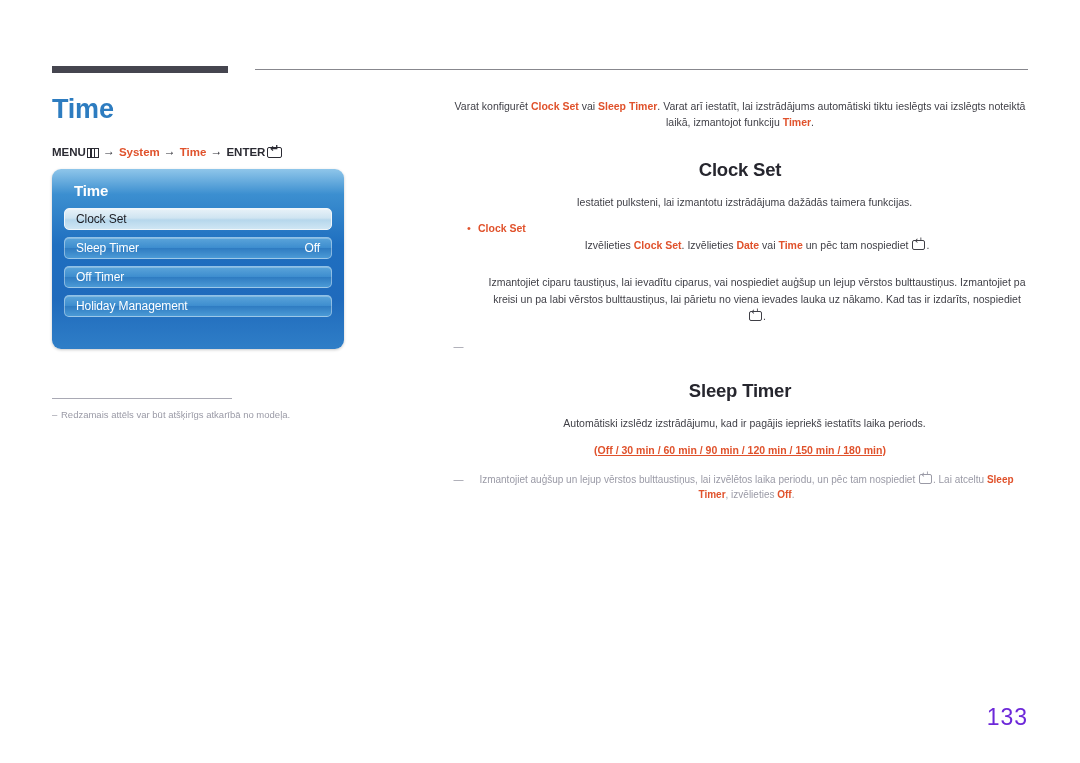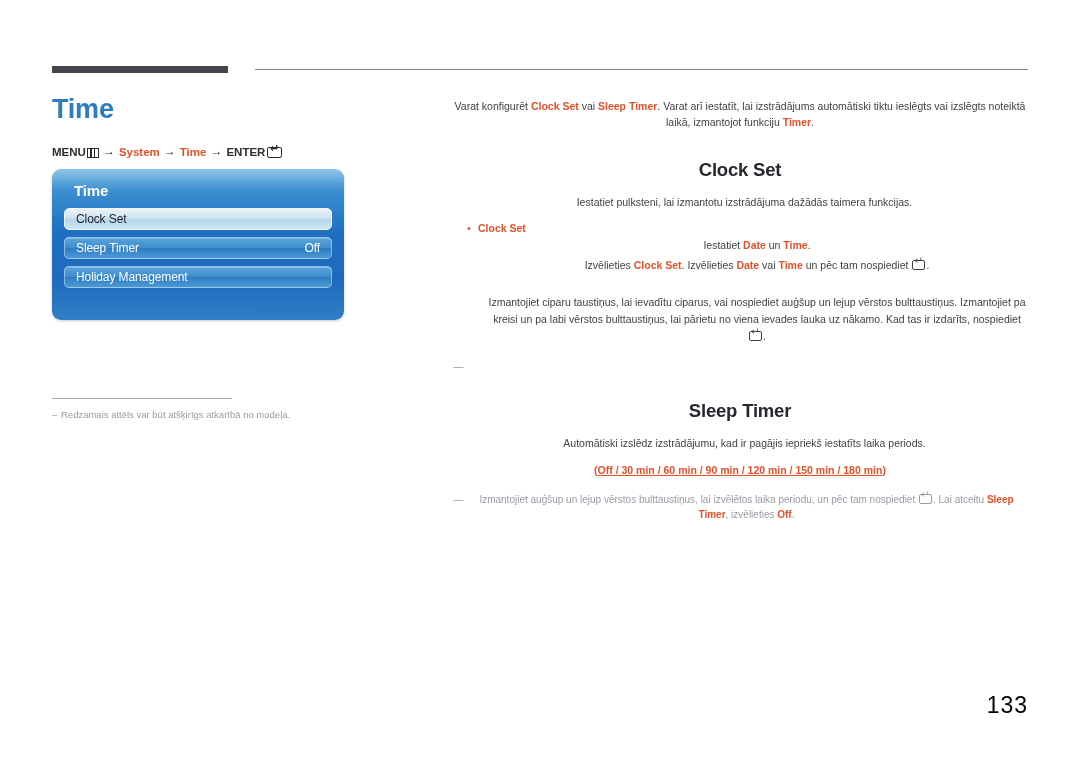--- a/index.html
+++ b/index.html
@@ -273,23 +273,23 @@
     color: #3f3f46;
     font-family: "DejaVu Sans", sans-serif;
   }
   .icon-enter-sm.grey { border-color: #9a9aa6; }
   .icon-enter-sm.grey::before { color: #9a9aa6; }
 
   
   .page-num {
     position: absolute;
     right: 52px;
-    bottom: 44px;
+    bottom: 32px;
     font-size: 23px;
-    color: #000000;
+    color: #6d28d9;
     letter-spacing: 1px;
   }
 </style>
 </head>
 <body>
 
 <div class="rule-dark"></div>
 <div class="rule-thin"></div>
 
 <div class="left-col">
@@ -313,20 +313,24 @@
 
     <div class="osd-item selected">
       <span>Clock Set</span>
       <span class="osd-value"></span>
     </div>
     <div class="osd-item">
       <span>Sleep Timer</span>
       <span class="osd-value">Off</span>
     </div>
     <div class="osd-item">
+      <span>Off Timer</span>
+      <span class="osd-value"></span>
+    </div>
+    <div class="osd-item">
       <span>Holiday Management</span>
       <span class="osd-value"></span>
     </div>
   </div>
 </div>
 
 <div class="left-note-wrap">
   <div class="note-rule"></div>
   <div class="note-line">
     <span class="note-dash">–</span>
@@ -341,21 +345,20 @@
   <h2 class="sec-h">Clock Set</h2>
 
   <p class="body-text">Iestatiet pulksteni, lai izmantotu izstrādājuma dažādās taimera funkcijas.</p>
 
   <div class="bullet-block">
     <div class="bullet-row">
       <span class="bullet-dot">•</span>
       <span class="bullet-head">Clock Set</span>
     </div>
     <div class="sub-text">
-      <p><span>Iestatiet </span><b class="o">Date</b><span> un </span><b class="o">Time</b><span>.</span></p>
 
       <p><span>Izvēlieties </span><b class="o">Clock Set</b><span>. Izvēlieties </span><b class="o">Date</b><span> vai </span><b class="o">Time</b><span> un pēc tam nospiediet </span><span class="icon-enter-sm"></span><span>.</span></p>
 
       <p class="gap"><span>Izmantojiet ciparu taustiņus, lai ievadītu ciparus, vai nospiediet auģšup un lejup vērstos bulttaustiņus. Izmantojiet pa kreisi un pa labi vērstos bulttaustiņus, lai pārietu no viena ievades lauka uz nākamo. Kad tas ir izdarīts, nospiediet </span><span class="icon-enter-sm"></span><span>.</span></p>
     </div>
   </div>
 
   <div class="grey-note">
     <span class="gn-dash">—</span>
   </div>

